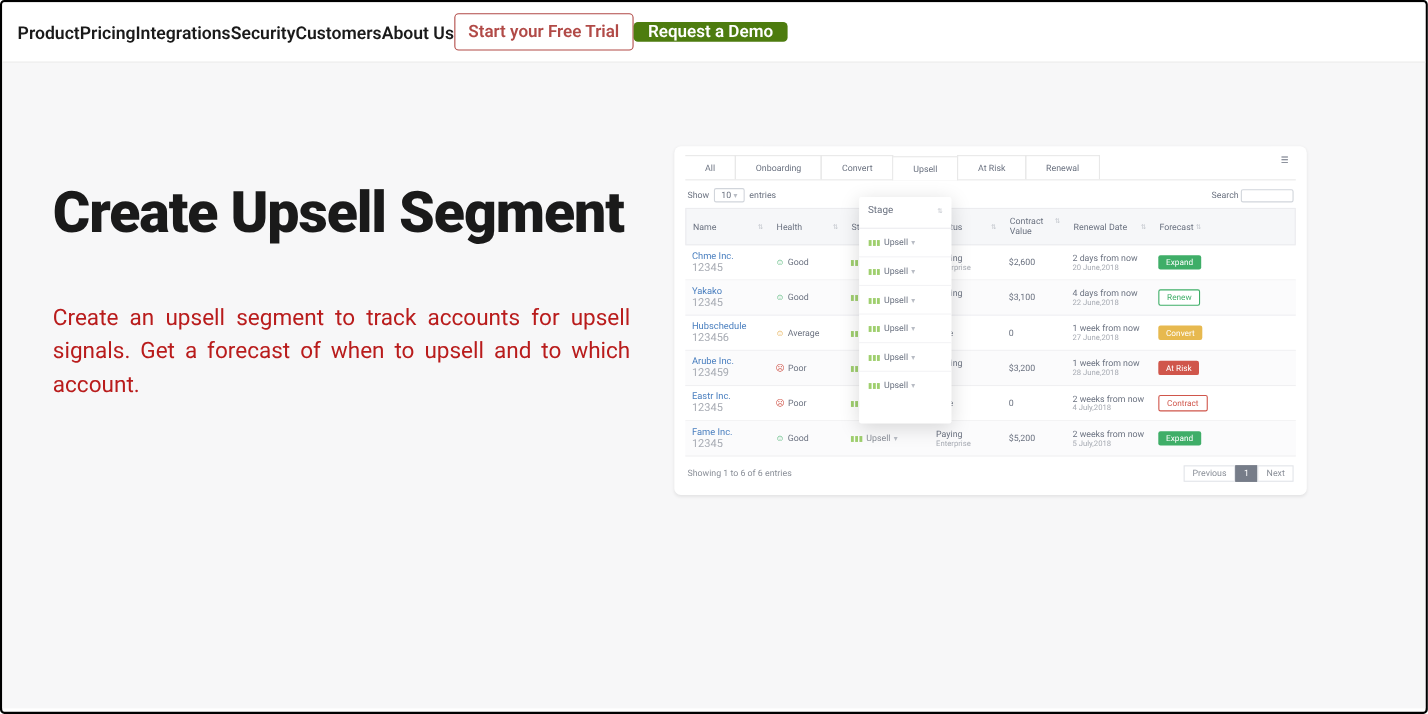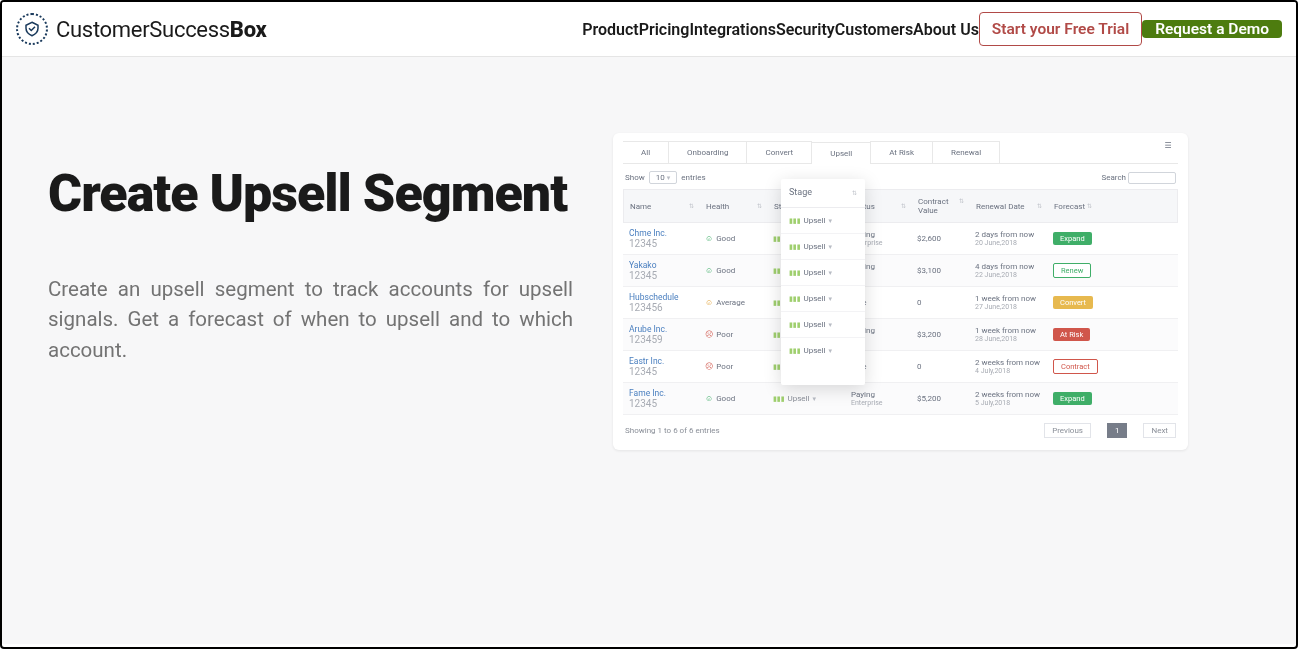--- a/index.html
+++ b/index.html
@@ -10,21 +10,21 @@
 .brand-logo svg{width:18px;height:18px}
 .brand-name{font-size:22px;letter-spacing:-.3px}
 .brand-name .bold{font-weight:800}
 .nav{display:flex;align-items:center;}
 .nav-link{font-size:16px;font-weight:600;color:#1a1a1a;cursor:pointer}
 .btn-outline{border:1.5px solid #b14a47;color:#b14a47;background:#fff;padding:7px 12px;border-radius:4px;font-size:15.5px;font-weight:600;cursor:pointer}
 .btn-primary{background:#4d7c0f;color:#fff;padding:0 13px;border-radius:4px;font-size:15.5px;font-weight:600;border:none;cursor:pointer}
 .hero{background:#f7f7f8;padding:70px 46px 50px;display:flex;gap:40px;align-items:flex-start;min-height:calc(100% - 58px)}
 .hero-left{width:525px;padding-top:40px}
 .hero-title{font-size:52px;font-weight:900;letter-spacing:-1px;line-height:1.05;margin-bottom:52px}
-.hero-desc{font-size:20.5px;line-height:1.5;color:#737373;text-align:justify}
+.hero-desc{font-size:20.5px;line-height:1.5;color:#b91c1c;text-align:justify}
 .panel{background:#fff;border-radius:6px;width:575px;padding:8px 10px 12px;box-shadow:0 1px 3px rgba(0,0,0,.08);font-size:8px;color:#6b7280;margin-top:6px}
 .panel-tabs{display:flex;align-items:flex-start;border-bottom:1px solid #e8e8e8}
 .ptab{padding:6px 18px;border:1px solid #e8e8e8;border-bottom:none;margin-right:-1px;cursor:pointer;color:#6b7280;font-size:8px}
 .ptab.first{border-left:none}
 .ptab.active{background:#fff;border-top:1px solid #e8e8e8;color:#6b7280;position:relative;top:1px}
 .panel-menu{margin-left:auto;width:20px;text-align:center;cursor:pointer}
 .panel-toolbar{display:flex;align-items:center;padding:7px 2px 5px;font-size:8px}
 .panel-toolbar .sel{border:1px solid #d1d5db;padding:1px 6px;margin:0 4px;border-radius:2px;display:inline-block}
 .panel-toolbar .search{margin-left:auto}
 .panel-toolbar .search input{border:1px solid #d1d5db;border-radius:2px;width:48px;height:12px;font-size:7px;padding:0 3px}
@@ -47,41 +47,32 @@
 .chev{font-size:7px;color:#b8bcc4}
 .status-sub{color:#a7abb3;font-size:7px}
 .renew-sub{color:#a7abb3;font-size:7px}
 .badge{display:inline-block;padding:2px 7px;border-radius:2px;font-size:7.5px;color:#fff;text-align:center;min-width:34px}
 .b-expand{background:#3fae68}
 .b-renew{background:#fff;color:#3fae68;border:1px solid #3fae68}
 .b-convert{background:#e7b94f;color:#fff}
 .b-risk{background:#d0564b}
 .b-contract{background:#fff;color:#d0564b;border:1px solid #d0564b}
 .panel-foot{display:flex;align-items:center;padding:8px 2px 0;font-size:8px;color:#8a8f98}
-.pager{margin-left:auto;display:flex;gap:16px}
+.pager{margin-left:auto;display:flex;gap:0}
 .pg{border:1px solid #e2e4e9;padding:2px 7px;cursor:pointer}
 .pg.cur{background:#777d89;color:#fff;border-color:#777d89}
 .stage-popover{position:absolute;left:158px;top:-10px;width:84px;background:#fff;box-shadow:0 4px 18px rgba(0,0,0,.15);border-radius:2px}
 .stage-popover .sp-head{padding:8px 8px 10px;color:#6b7280;display:flex;justify-content:space-between;align-items:center;font-size:9px;border-bottom:1px solid #ececef}
 .stage-popover .sp-item{padding:8px 8px;display:flex;align-items:center;gap:3px;font-size:8px;border-bottom:1px solid #f3f3f5}
 .stage-popover .sp-item:last-child{border-bottom:none;padding-bottom:30px}
 </style>
 </head>
 <body>
 
 <header class="header">
-  <div class="brand">
-    <span class="brand-logo">
-      <svg viewBox="0 0 24 24" fill="none" stroke="#1a3a5c" stroke-width="2">
-          <path d="M12 3l8 4v4c0 5-3.5 8-8 10-4.5-2-8-5-8-10V7l8-4z"></path>
-          <path d="M8 11l3 3 5-5"></path>
-        </svg>
-    </span>
-    <span class="brand-name"><span>CustomerSuccess</span><span class="bold">Box</span></span>
-  </div>
   <nav class="nav">
     <span class="nav-link">Product</span>
     <span class="nav-link">Pricing</span>
     <span class="nav-link">Integrations</span>
     <span class="nav-link">Security</span>
     <span class="nav-link">Customers</span>
     <span class="nav-link">About Us</span>
     <button class="btn-outline">Start your Free Trial</button>
     <button class="btn-primary">Request a Demo</button>
   </nav>

